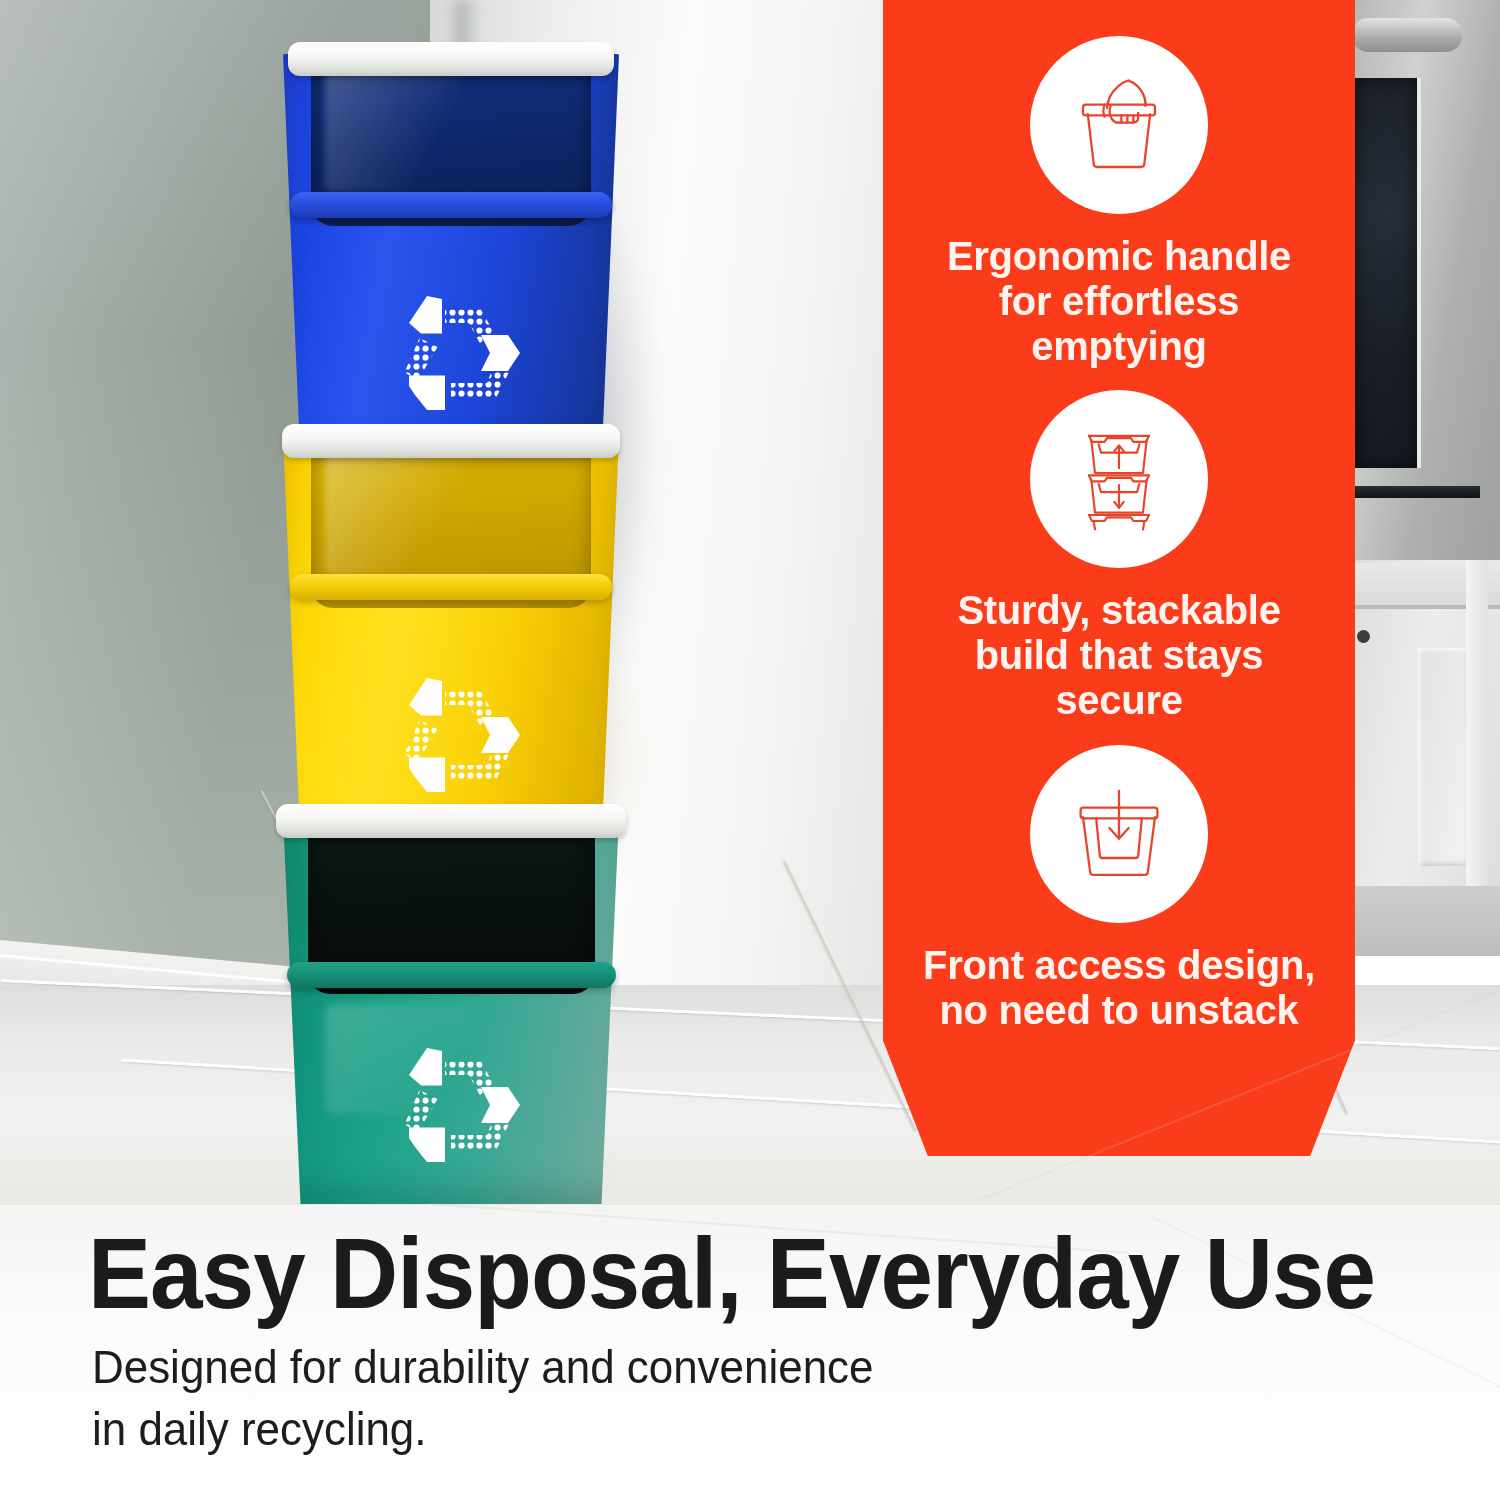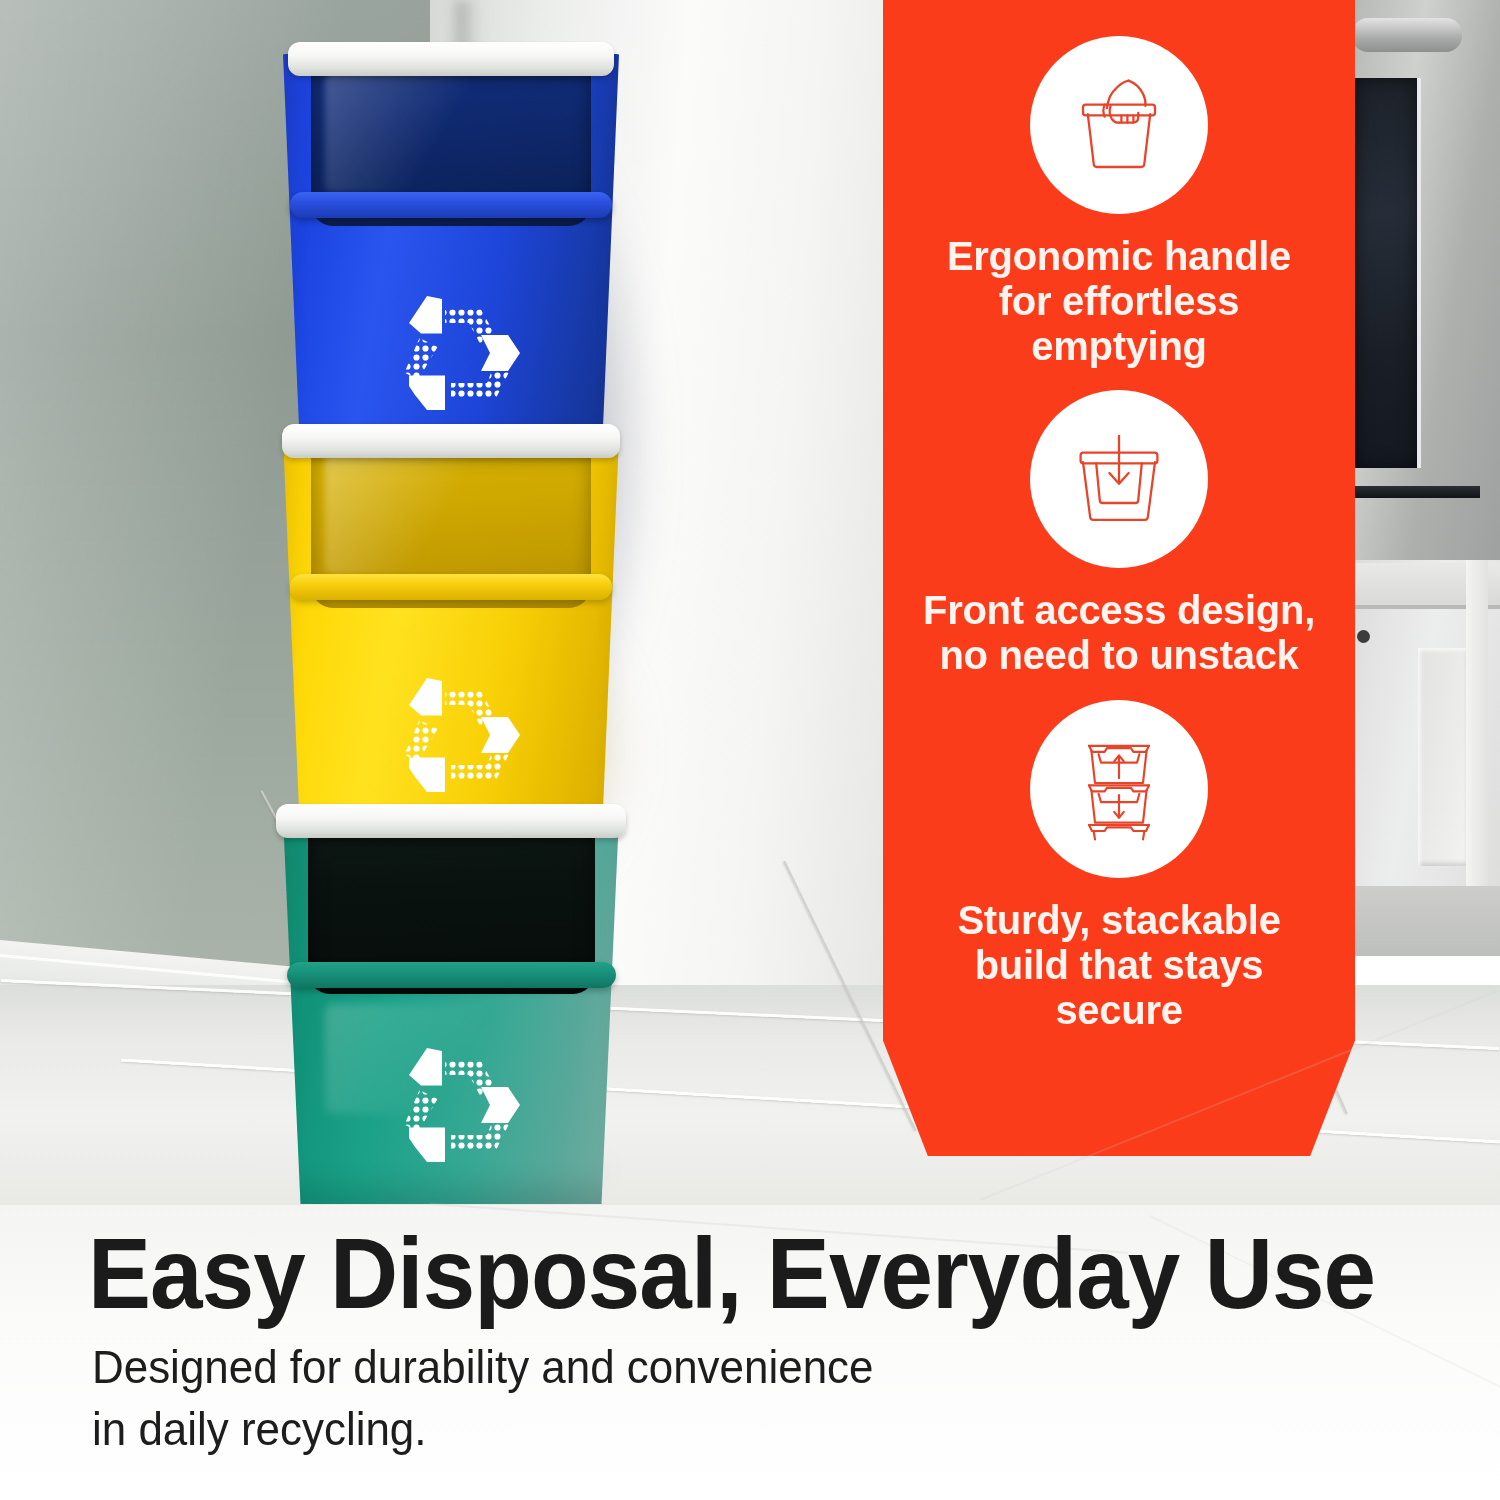--- a/index.html
+++ b/index.html
@@ -450,37 +450,20 @@
           <path d="M38 33 Q36 38 38 43"></path>
         </svg>
       </div>
       <div class="feat-text" style="color: rgb(253, 244, 240);">Ergonomic handle
 for effortless
 emptying</div>
     </div>
 
     <div class="feature">
       <div class="circle">
-        <svg viewBox="0 0 100 100" fill="none" stroke="#E8442A" stroke-width="1.9" stroke-linecap="round" stroke-linejoin="round">
-
-          <path d="M20 36 L26 82 Q26.3 84 28.4 84 L71.6 84 Q73.7 84 74 82 L80 36"></path>
-          <rect x="18" y="28" width="64" height="9" rx="2.2"></rect>
-
-          <path d="M31 37 L34 68 Q34.2 70 36.2 70 L63.8 70 Q65.8 70 66 68 L69 37"></path>
-
-          <path d="M50 14 L50 53"></path>
-          <path d="M42 45 L50 54 L58 45"></path>
-        </svg>
-      </div>
-      <div class="feat-text" style="color: rgb(253, 244, 240);">Front access design,
-no need to unstack</div>
-    </div>
-
-    <div class="feature">
-      <div class="circle">
         <svg viewBox="0 0 100 100" fill="none" stroke="#E8442A" stroke-width="1.8" stroke-linecap="round" stroke-linejoin="round">
 
           <path d="M27 18 L30 45 L70 45 L73 18"></path>
           <path d="M25 14 L27.5 19 L38 19 L40 16 L60 16 L62 19 L72.5 19 L75 14" stroke-linejoin="round"></path>
           <path d="M25 14 L75 14"></path>
           <path d="M33 21 L35 28 L65 28 L67 21"></path>
 
           <path d="M50 41 L50 23"></path>
           <path d="M46 27 L50 22 L54 27"></path>
 
@@ -495,20 +478,37 @@
           <path d="M25 80 L27.5 85 L38 85 L40 82 L60 82 L62 85 L72.5 85 L75 80"></path>
           <path d="M25 80 L75 80"></path>
           <path d="M29 86 L30 92 M71 86 L70 92"></path>
         </svg>
       </div>
       <div class="feat-text" style="color: rgb(253, 244, 240);">Sturdy, stackable
 build that stays
 secure</div>
     </div>
 
+    <div class="feature">
+      <div class="circle">
+        <svg viewBox="0 0 100 100" fill="none" stroke="#E8442A" stroke-width="1.9" stroke-linecap="round" stroke-linejoin="round">
+
+          <path d="M20 36 L26 82 Q26.3 84 28.4 84 L71.6 84 Q73.7 84 74 82 L80 36"></path>
+          <rect x="18" y="28" width="64" height="9" rx="2.2"></rect>
+
+          <path d="M31 37 L34 68 Q34.2 70 36.2 70 L63.8 70 Q65.8 70 66 68 L69 37"></path>
+
+          <path d="M50 14 L50 53"></path>
+          <path d="M42 45 L50 54 L58 45"></path>
+        </svg>
+      </div>
+      <div class="feat-text" style="color: rgb(253, 244, 240);">Front access design,
+no need to unstack</div>
+    </div>
+
   </div>
 
   <div class="bottom">
     <div class="seam" style="left:430px; top:-2px;  width:700px; transform:rotate(4deg);  opacity:.5"></div>
     <div class="seam" style="left:980px; top:-6px;  width:560px; transform:rotate(-22deg);opacity:.35"></div>
     <div class="seam" style="left:1150px;top:10px;  width:420px; transform:rotate(26deg); opacity:.3"></div>
 
     <h1 class="headline" style="color: rgb(27, 27, 27);">Easy Disposal, Everyday Use</h1>
     <p class="subline">Designed for durability and convenience
 in daily recycling.</p>

